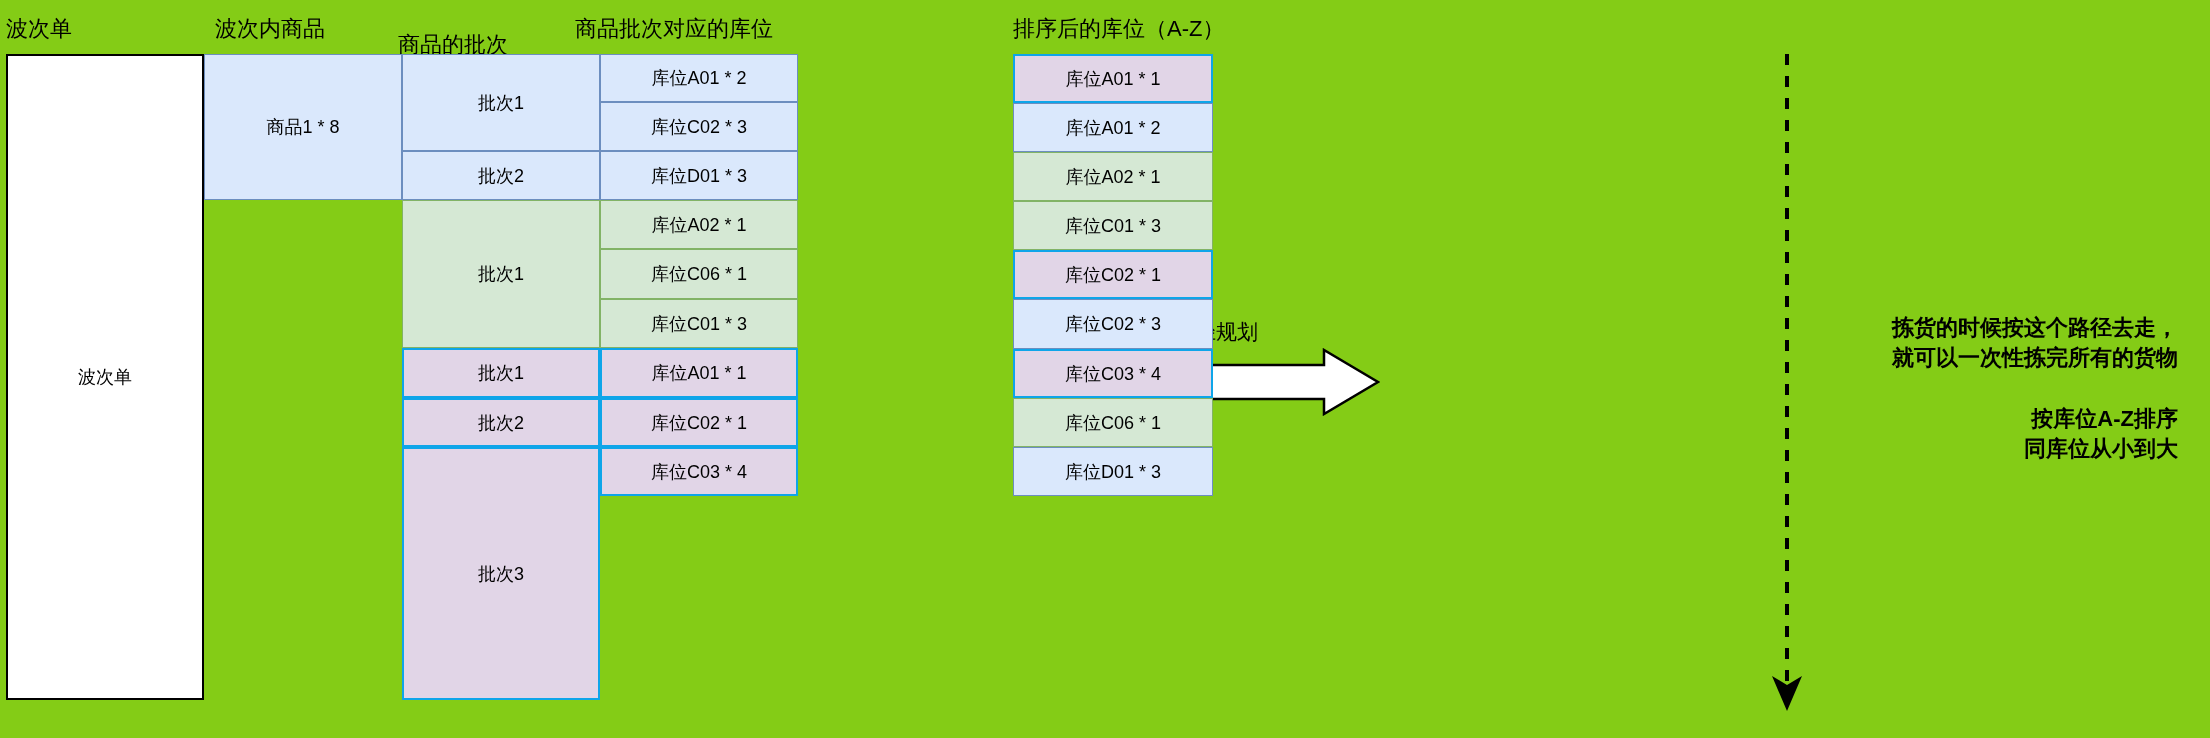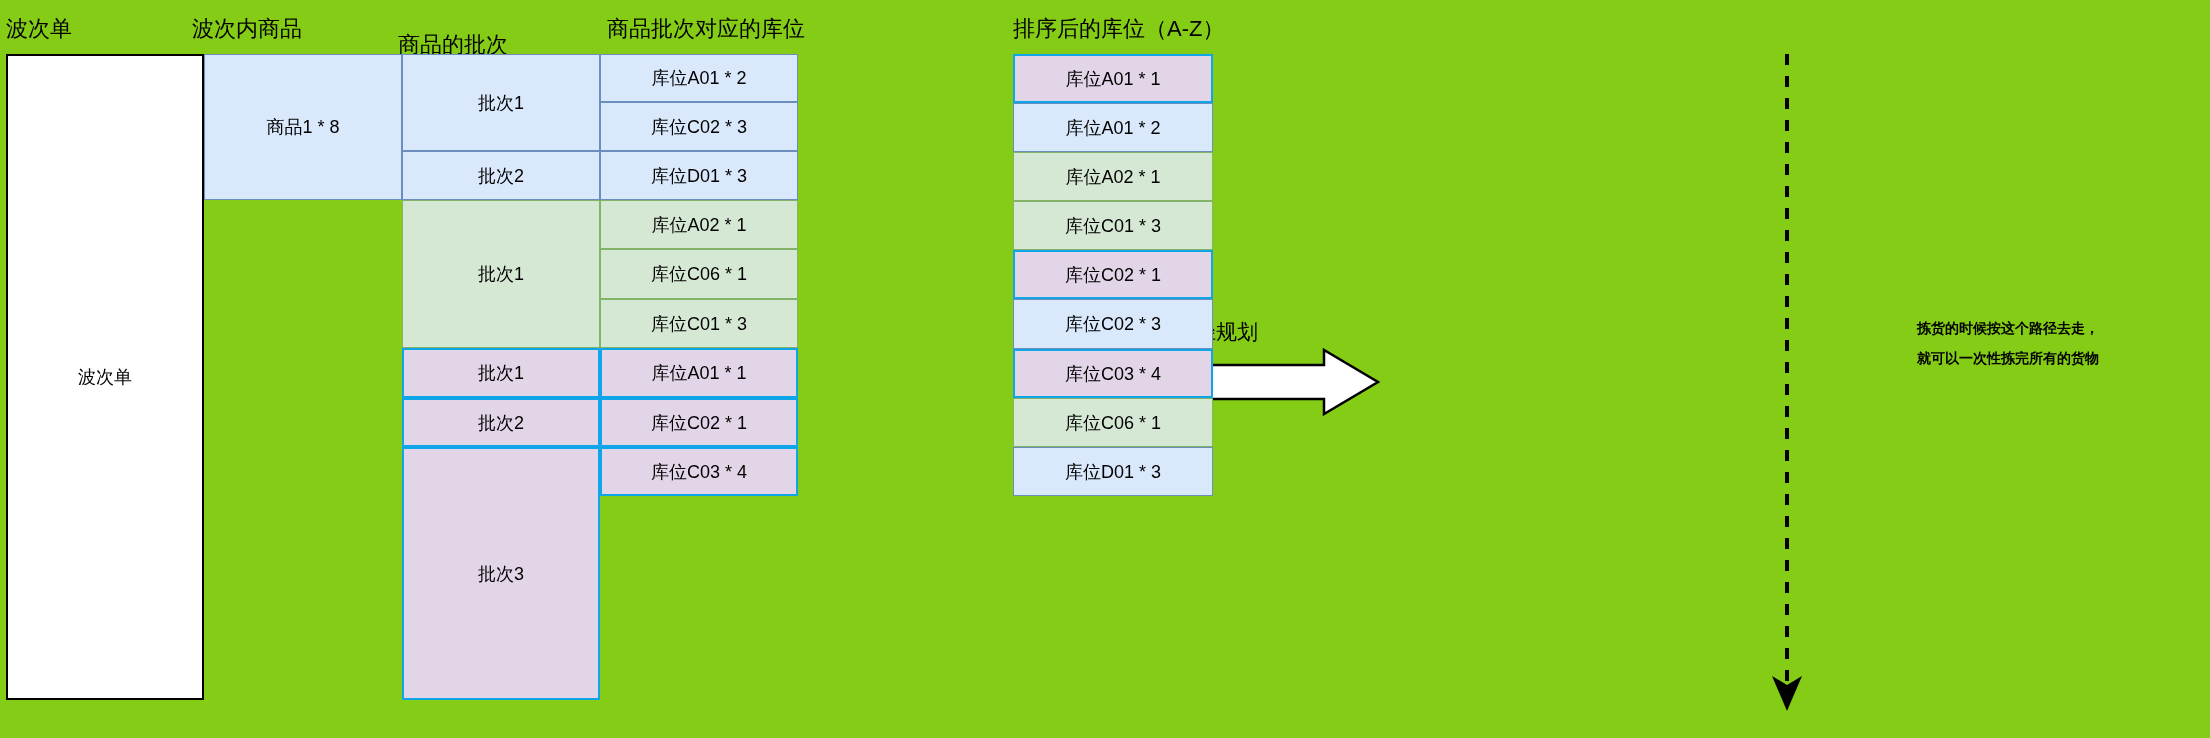--- a/index.html
+++ b/index.html
@@ -89,49 +89,49 @@
     top: 54px;
     width: 70px;
     height: 660px;
   }
   .dashed-arrow svg { display: block; }
 
   
   .note {
     position: absolute;
     font-weight: bold;
-    font-size: 14px;
+    font-size: 22px;
     line-height: 30px;
     color: #000;
     white-space: pre;
-    text-align: center;
+    text-align: right;
   }
   #note-path {
     left: 1838px;
     top: 313px;
     width: 340px;
   }
   #note-sort {
     left: 1838px;
     top: 404px;
     width: 340px;
   }
 </style>
 </head>
 <body>
 
 <div id="canvas">
 
   <div class="col-header" style="left:6px;  top:16px;">波次单</div>
 
-  <div class="col-header" style="left:192px; top:16px;">波次内商品</div>
+  <div class="col-header" style="left:215px; top:16px;">波次内商品</div>
 
   <div class="col-header" style="left:398px; top:32px;">商品的批次</div>
 
-  <div class="col-header" style="left:607px; top:16px;text-align:right;">商品批次对应的库位</div>
+  <div class="col-header" style="left:575px; top:16px;text-align:right;">商品批次对应的库位</div>
 
   <div class="col-header" style="left:1013px; top:16px;">排序后的库位（A-Z）</div>
 
   <div class="cell c-white" style="left:6px; top:54px; width:198px; height:646px;">波次单</div>
 
   <div class="cell c-blue" style="left:204px; top:54px; width:198px; height:146px;">商品1 * 8</div>
 
 
 
   <div class="cell c-blue" style="left:402px; top:54px; width:198px; height:97px;">批次1</div>
@@ -193,14 +193,16 @@
   <div class="dashed-arrow">
     <svg width="70" height="660" viewBox="0 0 70 660" xmlns="http://www.w3.org/2000/svg">
       <line x1="35" y1="0" x2="35" y2="630" stroke="#000000" stroke-width="4" stroke-dasharray="11,11"></line>
       <path d="M35,657 L20,622 L35,631 L50,622 Z" fill="#000000"></path>
     </svg>
   </div>
 
   <div class="note" id="note-path">拣货的时候按这个路径去走，
 就可以一次性拣完所有的货物</div>
 
+  <div class="note" id="note-sort">按库位A-Z排序
+同库位从小到大</div>
 
 </div>
 
 </body></html>

